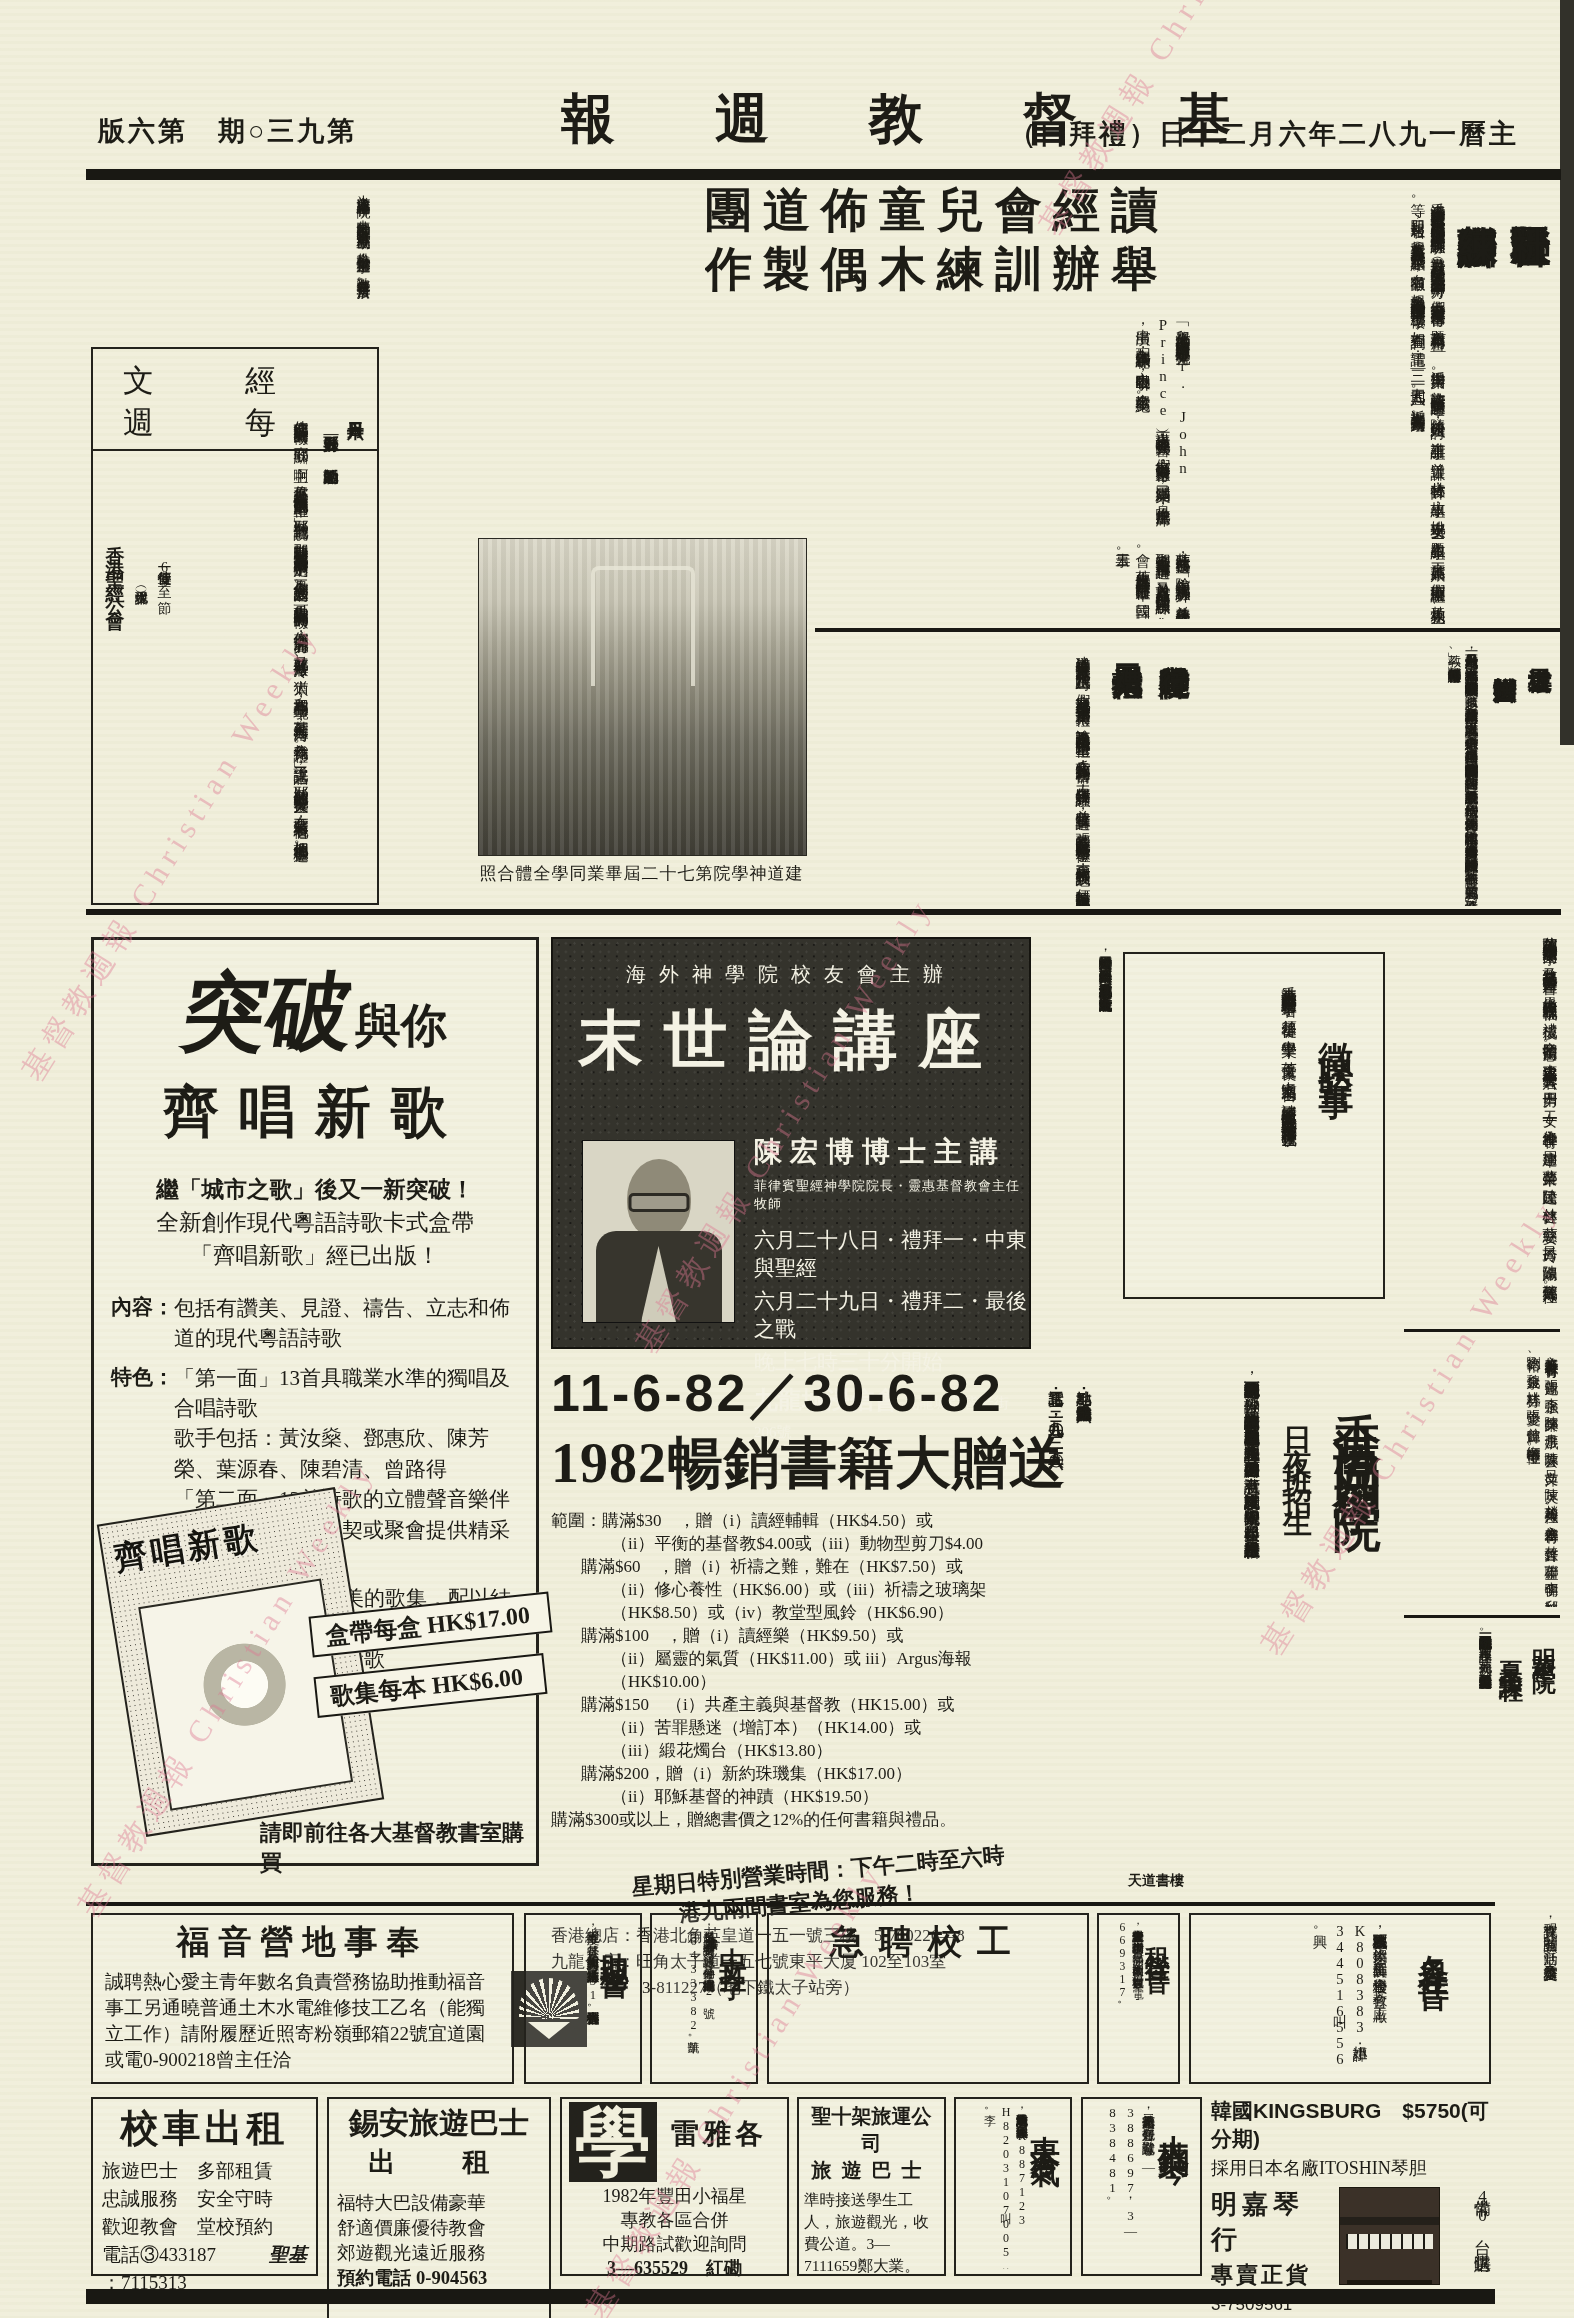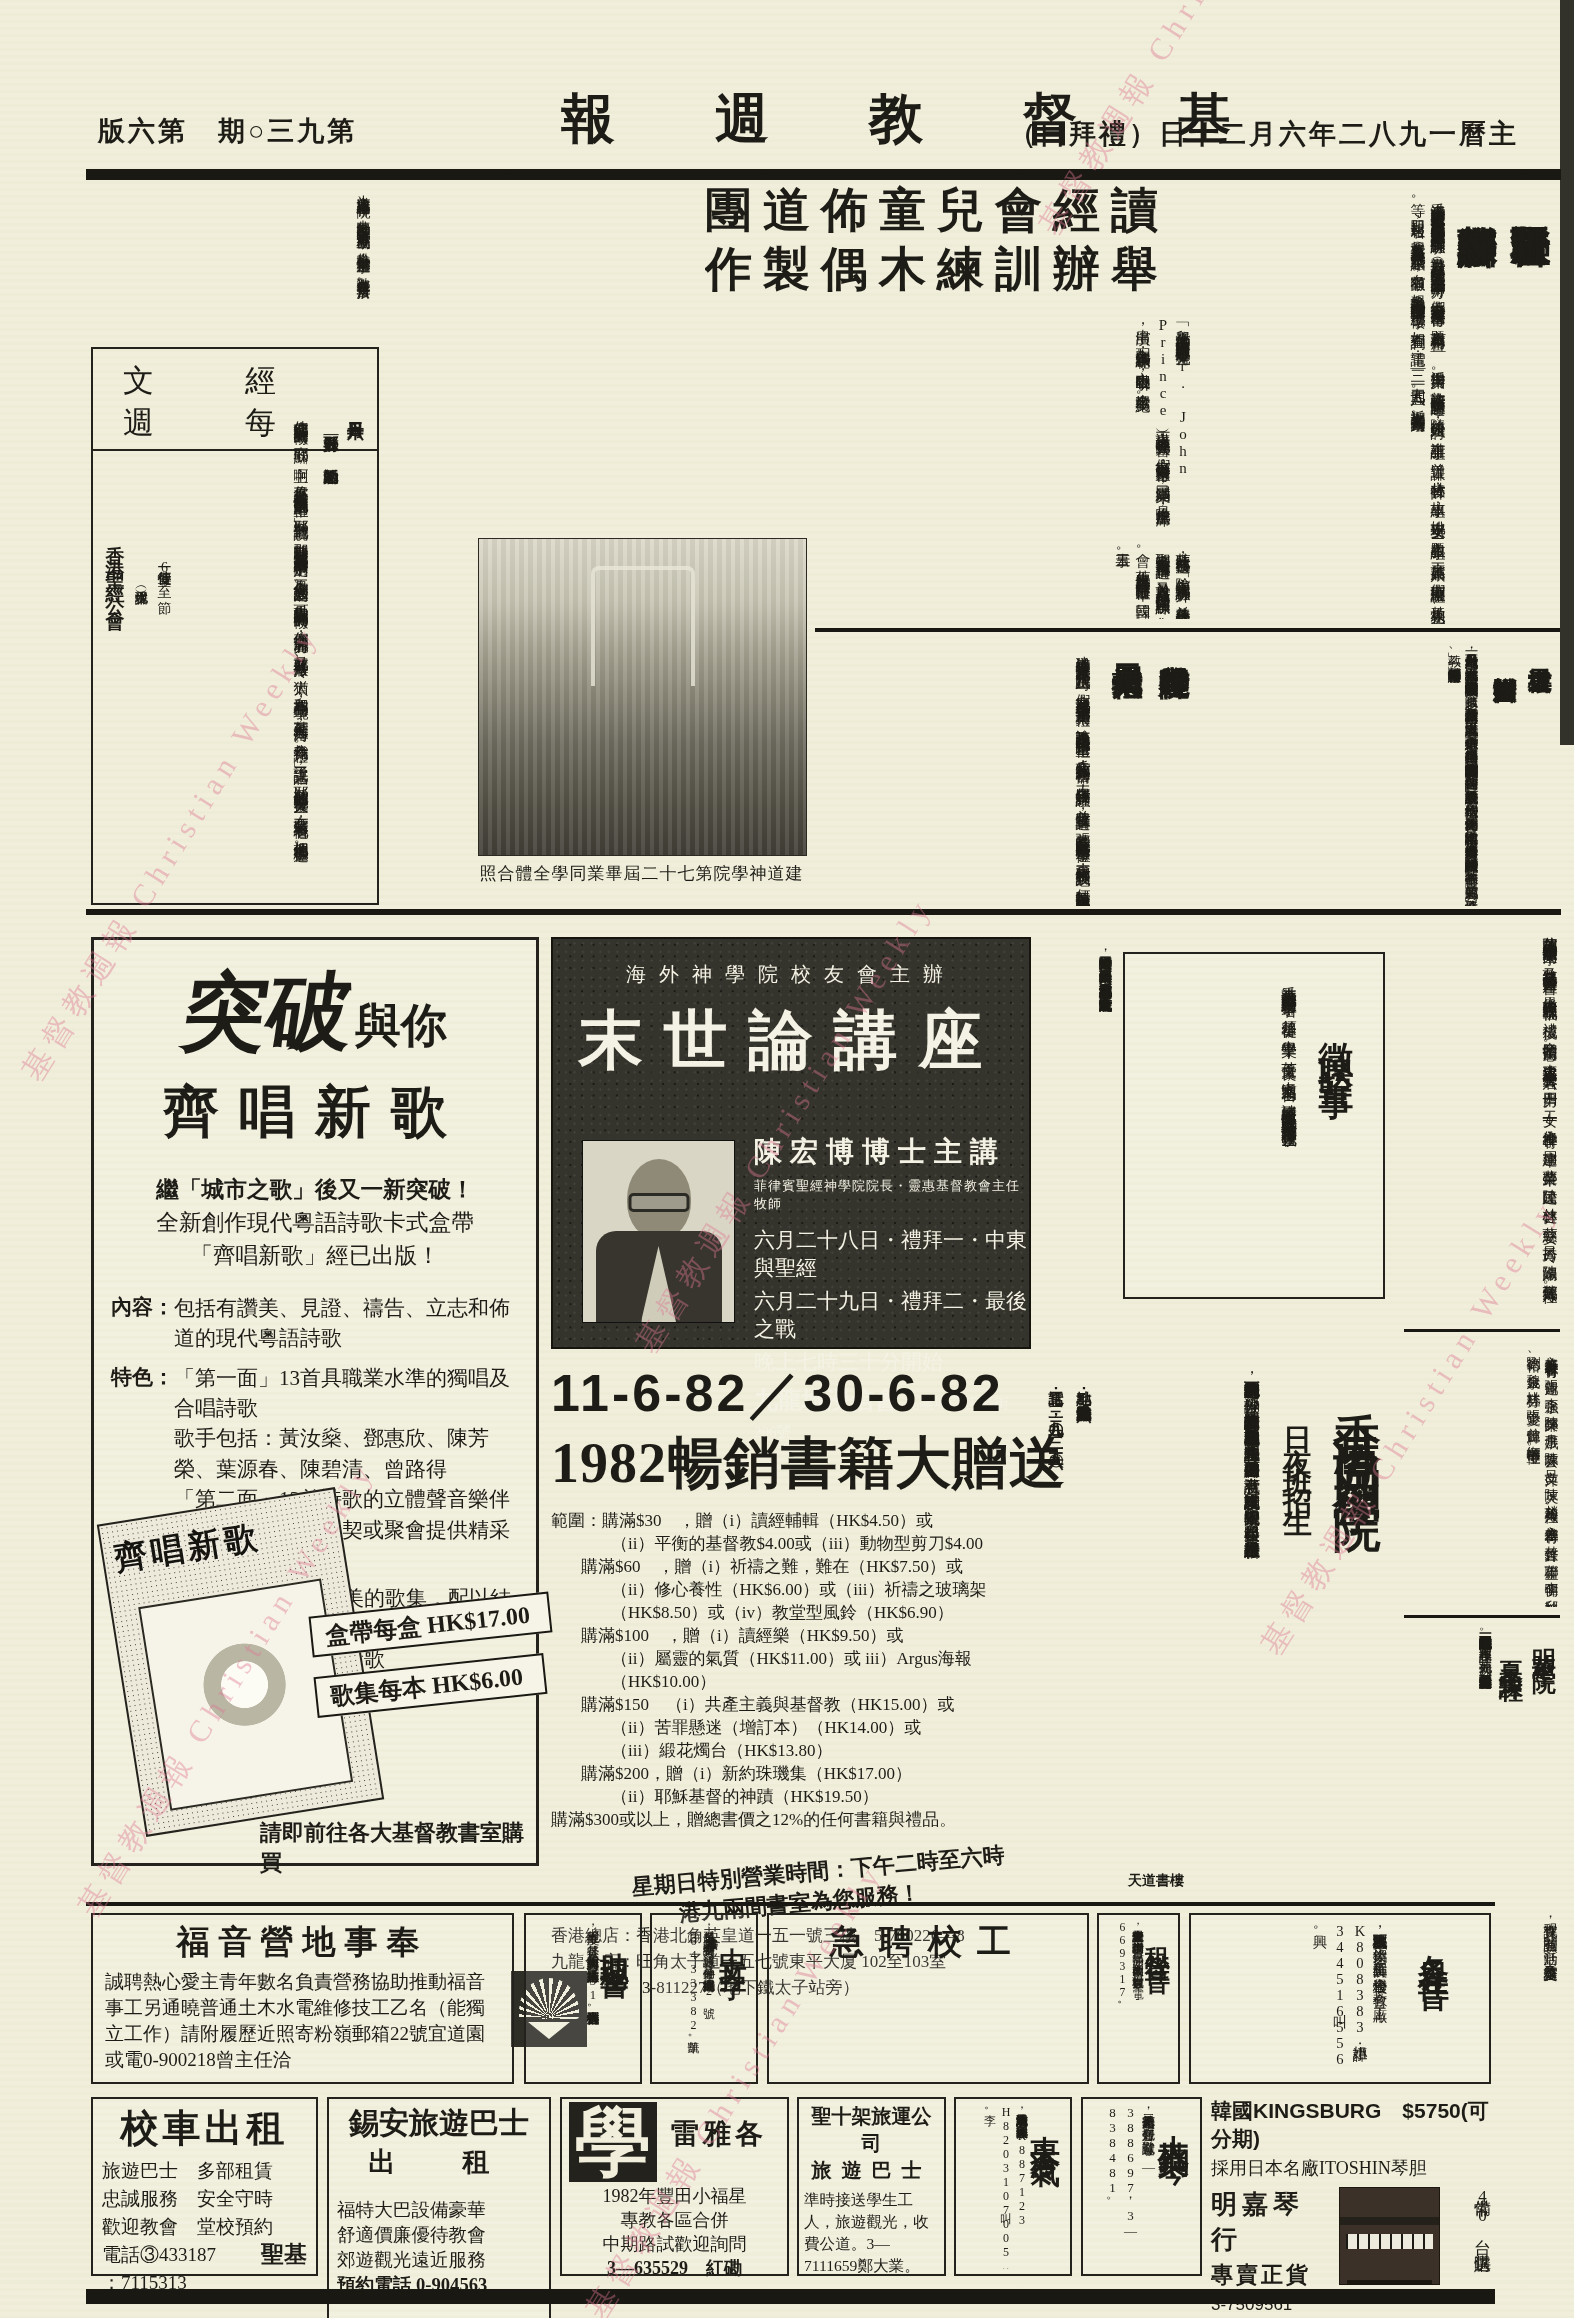--- a/index.html
+++ b/index.html
@@ -282,29 +282,29 @@
     <div class="abs v bold" style="right:35px; top:15px; width:37px; height:141px; font-size:31px; letter-spacing:8px;">各界佳音</div>
     <div class="abs v" style="left:8px; top:8px; width:191px; height:155px; font-size:14.6px; line-height:20px; overflow:hidden;">西德驅蟲乳膠漆灰水，換鋁窗，裝飾工程，適合學校、教會、工廠。K808383譚小姐；34451叫6556德興。</div>
   </div>
 
   <div class="abs box" style="left:91px; top:2097px; width:227px; height:179px; padding:4px 9px;">
     <div class="cls-title-h" style="font-size:38px; letter-spacing:4px;">校車出租</div>
     <div style="font-size:19px; line-height:28px; margin-top:3px;">
       <div>旅遊巴士　多部租賃</div>
       <div>忠誠服務　安全守時</div>
       <div>歡迎教會　堂校預約</div>
-      <div><span>電話③433187</span><span class="bold" style="font-size:23px; float:right;">聖基</span></div>
+      <div><span>電話③433187</span><span class="bold" style="font-size:19px; float:right;font-style:italic;">聖基</span></div>
       <div>；7115313</div>
     </div>
   </div>
 
   <div class="abs box" style="left:327px; top:2097px; width:224px; height:224px; padding:4px 8px;">
     <div class="cls-title-h" style="font-size:30px;">錫安旅遊巴士</div>
     <div class="cls-title-h" style="font-size:27px; letter-spacing:20px;">出　租</div>
-    <div style="font-size:18.6px; line-height:25px; margin-top:17px;">
+    <div style="font-size:18.6px; line-height:25px; margin-top:10px;">
       <div>福特大巴設備豪華</div>
       <div>舒適價廉優待教會</div>
       <div>郊遊觀光遠近服務</div>
       <div class="bold">預約電話 0-904563</div>
     </div>
   </div>
 
   <div class="abs box" style="left:560px; top:2097px; width:229px; height:179px; padding:3px 7px;">
     <div style="display:flex; align-items:flex-start;">
       <div class="bold" style="font-size:76px; line-height:1; border:2.5px solid #23221c; padding:0 4px; background:#23221c; color:#f1efdc;">學</div>

